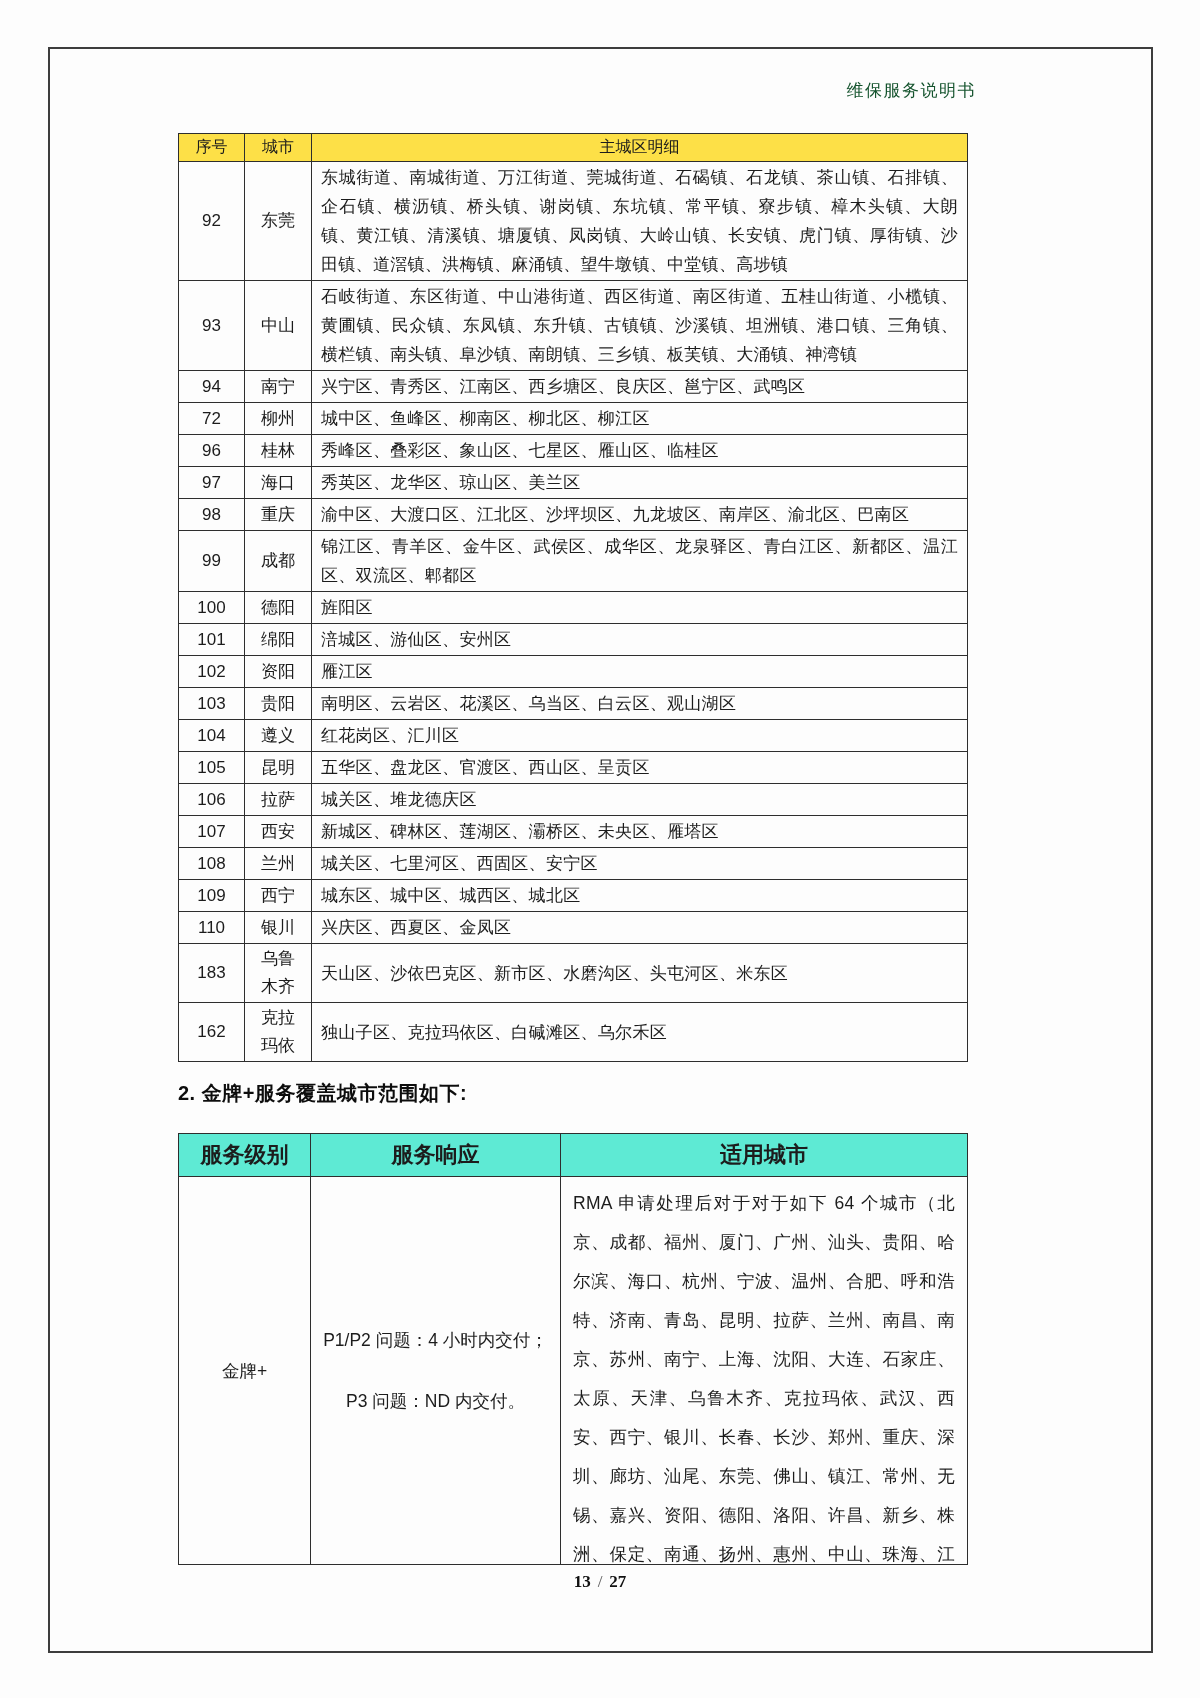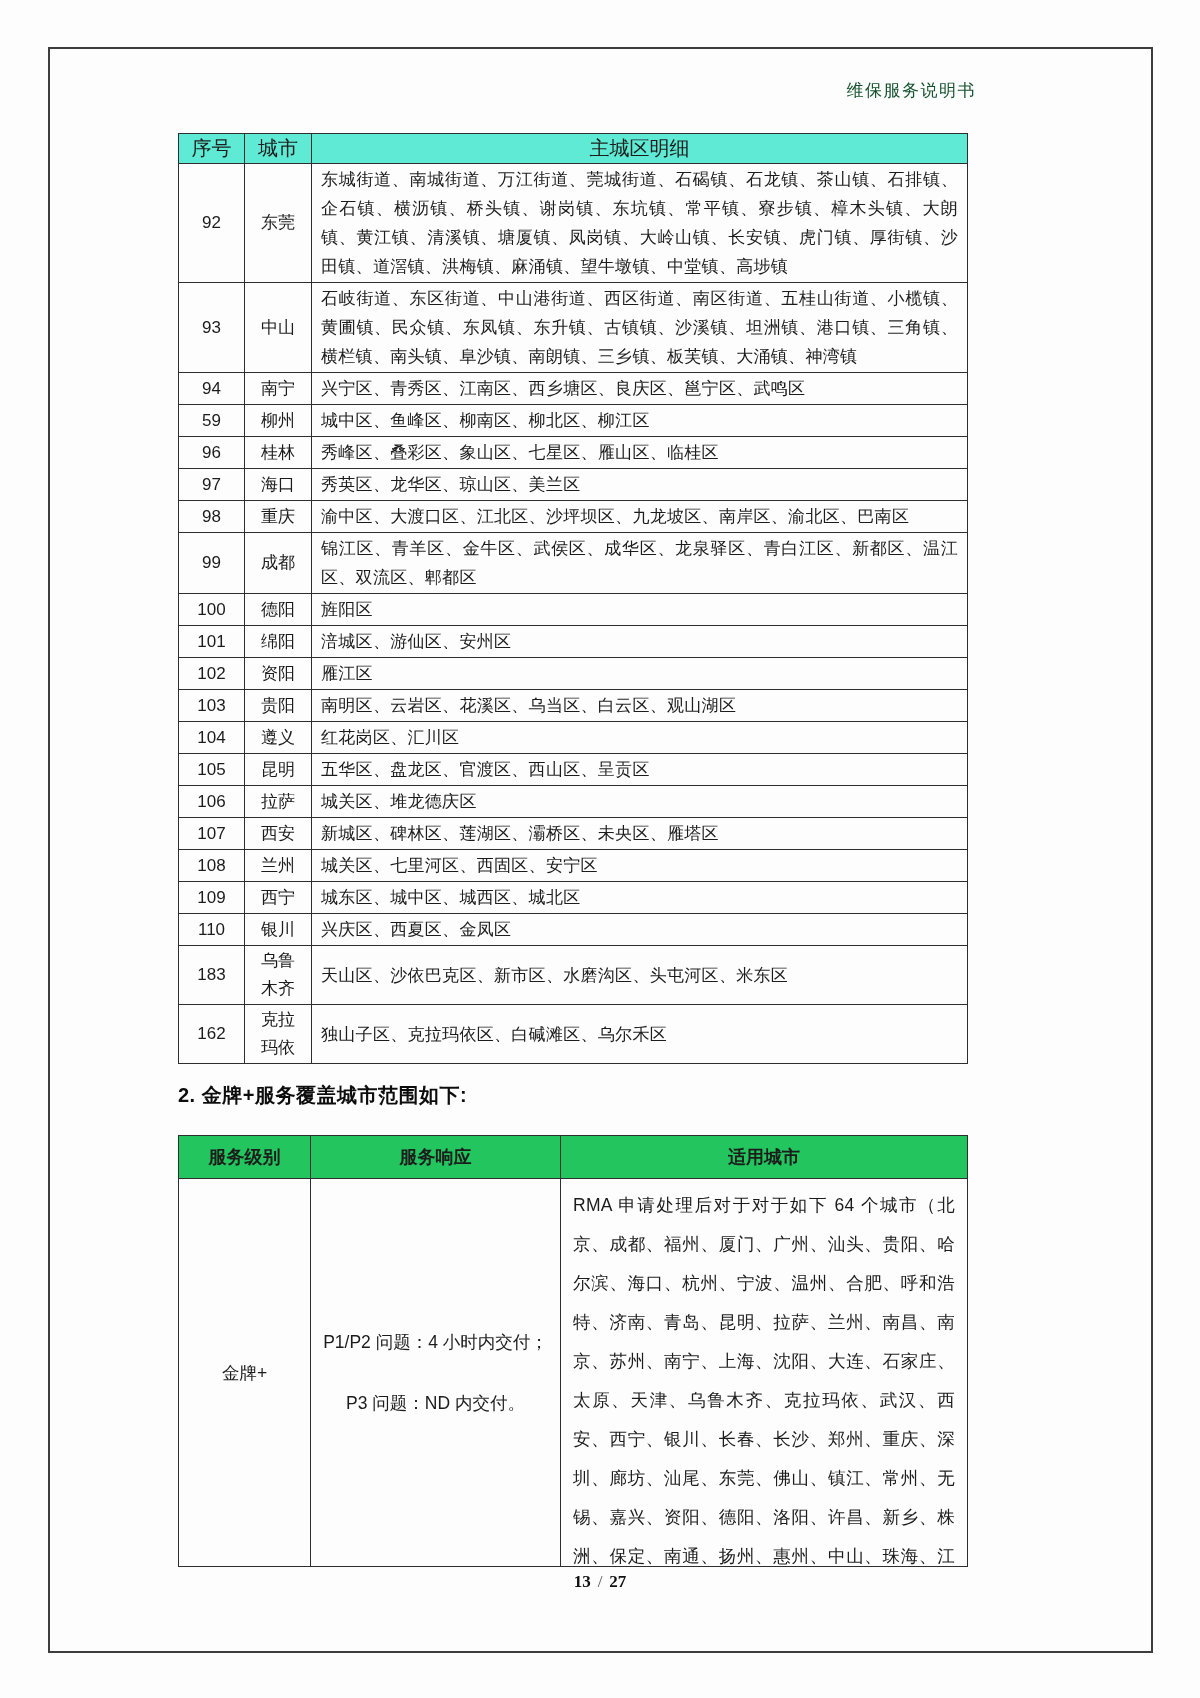--- a/index.html
+++ b/index.html
@@ -27,22 +27,22 @@
     position:absolute;left:178px;top:133px;width:790px;
   }
   
   table{border-collapse:collapse;table-layout:fixed;}
   .city-table{width:790px;font-size:17px;}
   .city-table th,.city-table td{
     border:1.6px solid #2e2e2e;
     box-sizing:border-box;
   }
   .city-table thead th{
-    font-weight:normal;height:28px;font-size:20px;
-    text-align:center;vertical-align:middle;background:#5eead4;
+    font-weight:normal;height:28px;font-size:16px;
+    text-align:center;vertical-align:middle;background:#fde047;
   }
   .c-no,.c-city{
     text-align:center;vertical-align:middle;
     line-height:28px;padding:1px 8px;
   }
   .c-detail{
     padding:1px 9px;line-height:29px;
     text-align:justify;letter-spacing:0.3px;
     vertical-align:middle;
   }
@@ -51,21 +51,21 @@
     margin:18px 0 26px 0;
     font-size:20px;font-weight:bold;color:#0d0d0d;
     letter-spacing:0.5px;
   }
   
   .service-table{width:790px;font-size:17.5px;}
   .service-table th,.service-table td{
     border:1.6px solid #2e2e2e;box-sizing:border-box;
   }
   .service-table thead th{
-    background:#22c55e;font-weight:bold;font-size:18px;
+    background:#5eead4;font-weight:bold;font-size:22px;
     height:43px;text-align:center;vertical-align:middle;
   }
   .svc-level{text-align:center;vertical-align:middle;}
   .svc-resp{
     text-align:center;vertical-align:middle;
     line-height:31px;padding:16px 12px;
   }
   .svc-resp p{margin:0;}
   .svc-resp p.first{margin-bottom:30px;}
   .svc-cities{vertical-align:top;padding:0 12px;}
@@ -119,21 +119,21 @@
       <td class="c-detail">石岐街道、东区街道、中山港街道、西区街道、南区街道、五桂山街道、小榄镇、黄圃镇、民众镇、东凤镇、东升镇、古镇镇、沙溪镇、坦洲镇、港口镇、三角镇、横栏镇、南头镇、阜沙镇、南朗镇、三乡镇、板芙镇、大涌镇、神湾镇</td>
     </tr>
 
     <tr>
       <td class="c-no">94</td>
       <td class="c-city">南宁</td>
       <td class="c-detail">兴宁区、青秀区、江南区、西乡塘区、良庆区、邕宁区、武鸣区</td>
     </tr>
 
     <tr>
-      <td class="c-no">59</td>
+      <td class="c-no">72</td>
       <td class="c-city">柳州</td>
       <td class="c-detail">城中区、鱼峰区、柳南区、柳北区、柳江区</td>
     </tr>
 
     <tr>
       <td class="c-no">96</td>
       <td class="c-city">桂林</td>
       <td class="c-detail">秀峰区、叠彩区、象山区、七星区、雁山区、临桂区</td>
     </tr>
 

